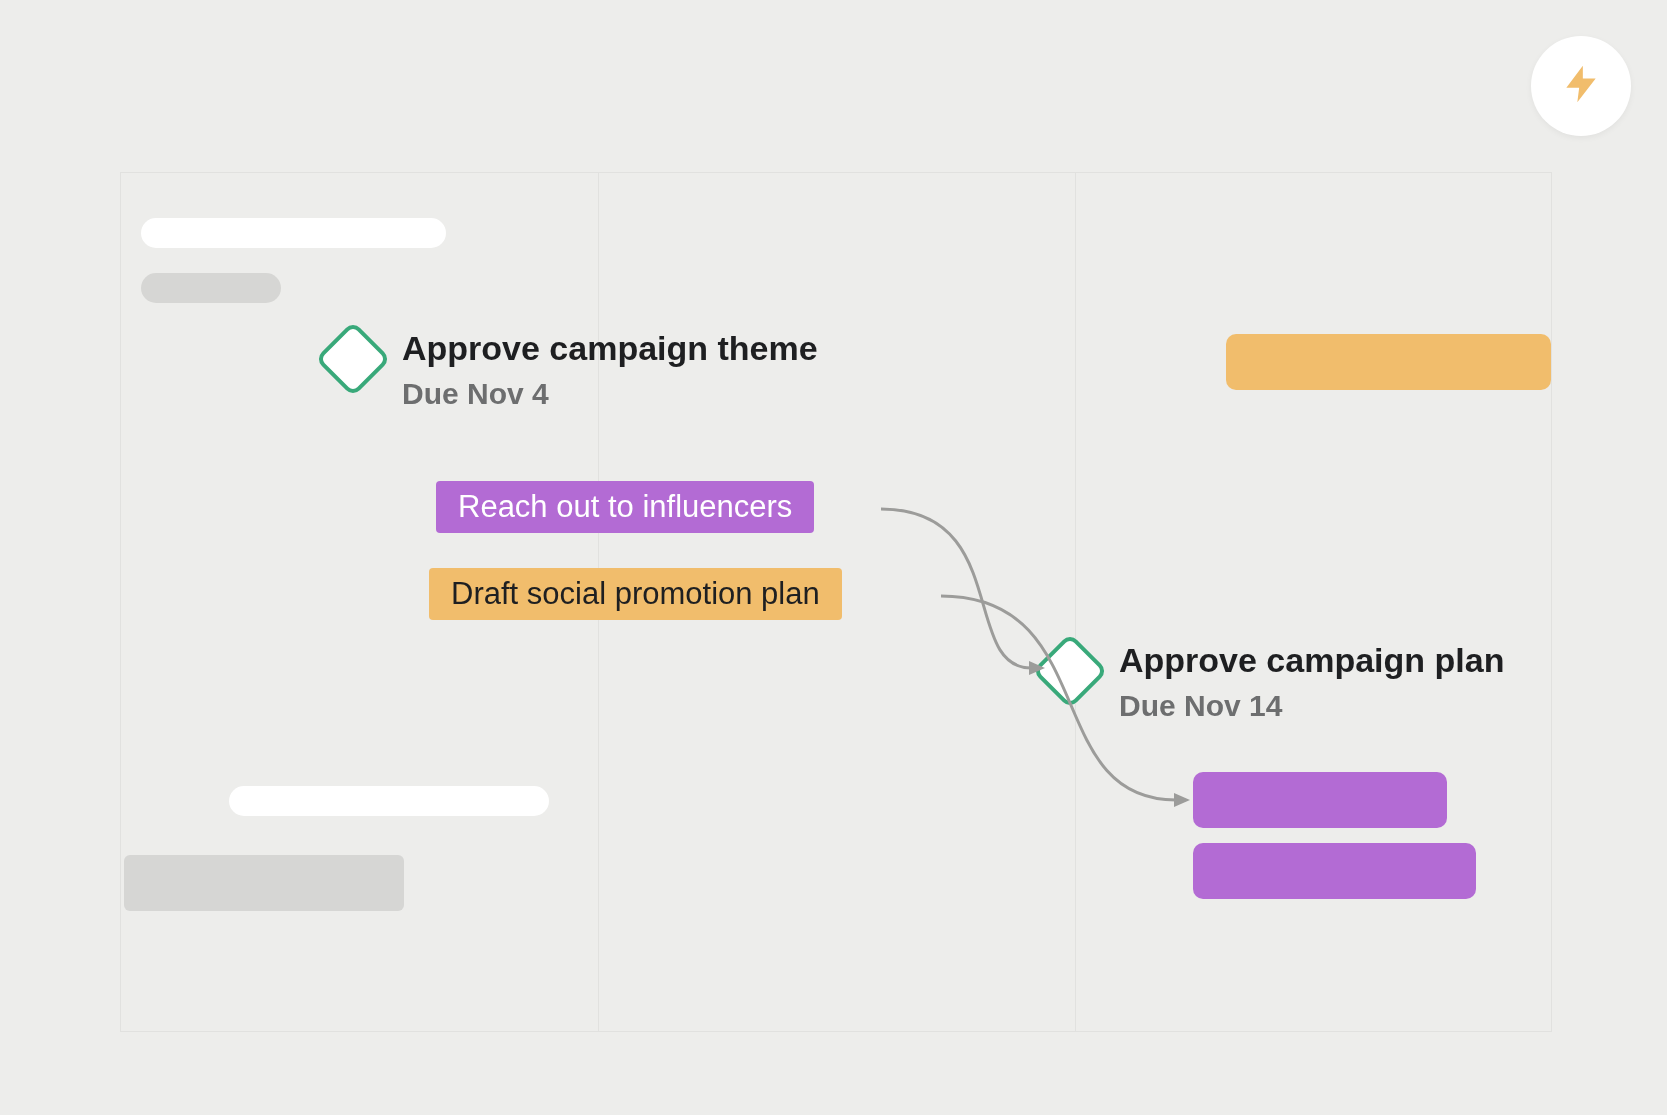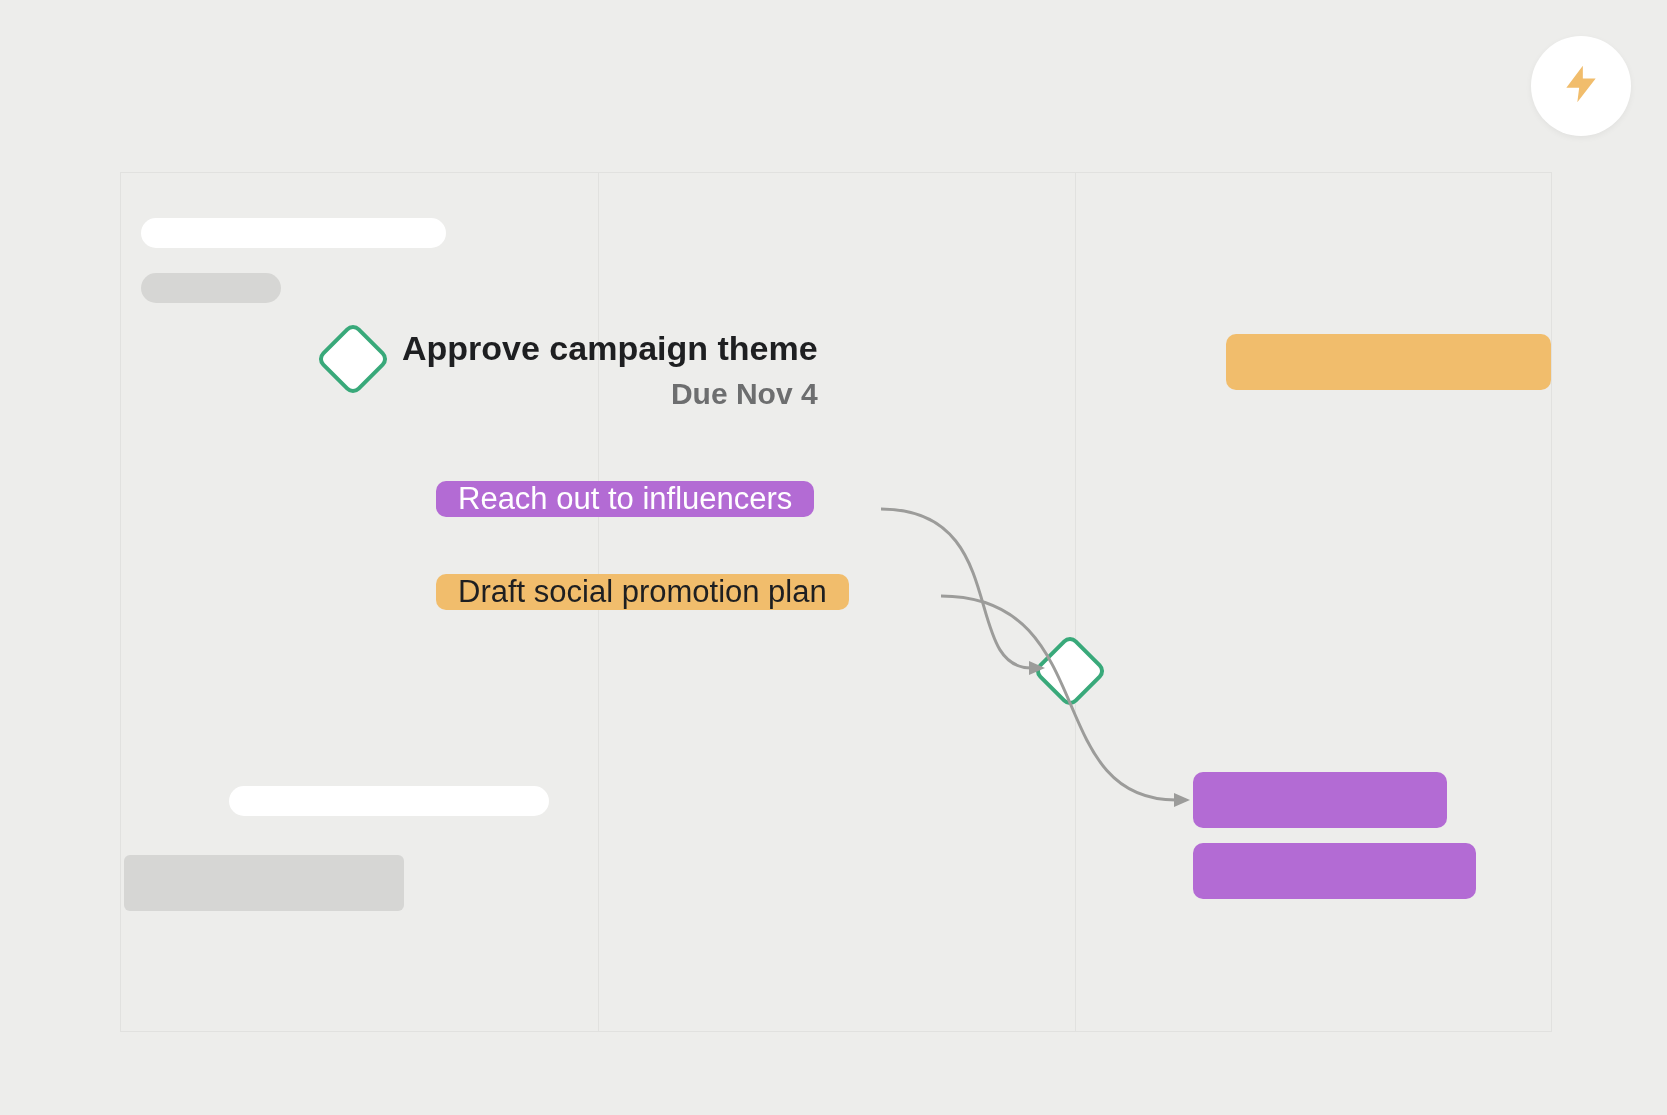--- a/index.html
+++ b/index.html
@@ -50,21 +50,20 @@
     border-radius: 999px;
   }
   .ph-white { background: #ffffff; }
   .ph-grey  { background: #d6d6d4; }
 
   .milestone {
     position: absolute;
     display: flex;
     align-items: flex-start;
     gap: 22px;
-    text-align: right;
   }
   .diamond {
     width: 54px;
     height: 54px;
     transform: rotate(45deg);
     border: 4px solid #39a97a;
     border-radius: 10px;
     background: #ffffff;
     flex-shrink: 0;
     margin-top: 4px;
@@ -77,22 +76,22 @@
   }
   .milestone-text .due {
     font-size: 30px;
     font-weight: 700;
     color: #6d6e6f;
     margin-top: 8px;
   }
 
   .task {
     position: absolute;
-    padding: 0 22px;
-    border-radius: 10px;
+    padding: 8px 22px;
+    border-radius: 4px;
     font-size: 31px;
     font-weight: 500;
     white-space: nowrap;
   }
   .task-purple { background: #b36bd4; color: #ffffff; }
   .task-orange { background: #f1bd6c; color: #1e1f21; }
 
   .bar {
     position: absolute;
     border-radius: 10px;
@@ -130,26 +129,30 @@
     <div class="diamond"></div>
     <div class="milestone-text">
       <div class="title">Approve campaign theme</div>
       <div class="due">Due Nov 4</div>
     </div>
   </div>
 
   <div class="task task-purple" style="top:308px; left:315px;">
     <span>Reach out to influencers</span>
   </div>
-  <div class="task task-orange" style="top:395px; left:315px;margin-top:6px;">
+  <div class="task task-orange" style="top:395px; left:308px;">
     <span>Draft social promotion plan</span>
   </div>
 
   <div class="milestone" style="top:467px; left:922px;">
     <div class="diamond"></div>
+    <div class="milestone-text">
+      <div class="title">Approve campaign plan</div>
+      <div class="due">Due Nov 14</div>
+    </div>
   </div>
 
   <div class="bar bar-orange" style="top:161px; left:1105px; width:325px;"></div>
   <div class="bar bar-purple" style="top:599px; left:1072px; width:254px;"></div>
   <div class="bar bar-purple" style="top:670px; left:1072px; width:283px;"></div>
 
   <div class="ph ph-white" style="top:613px; left:108px; width:320px; height:30px; border-radius:16px;"></div>
   <div class="ph ph-grey" style="top:682px; left:3px;  width:280px; height:56px; border-radius:6px;"></div>
 
   <svg class="svg-overlay">

